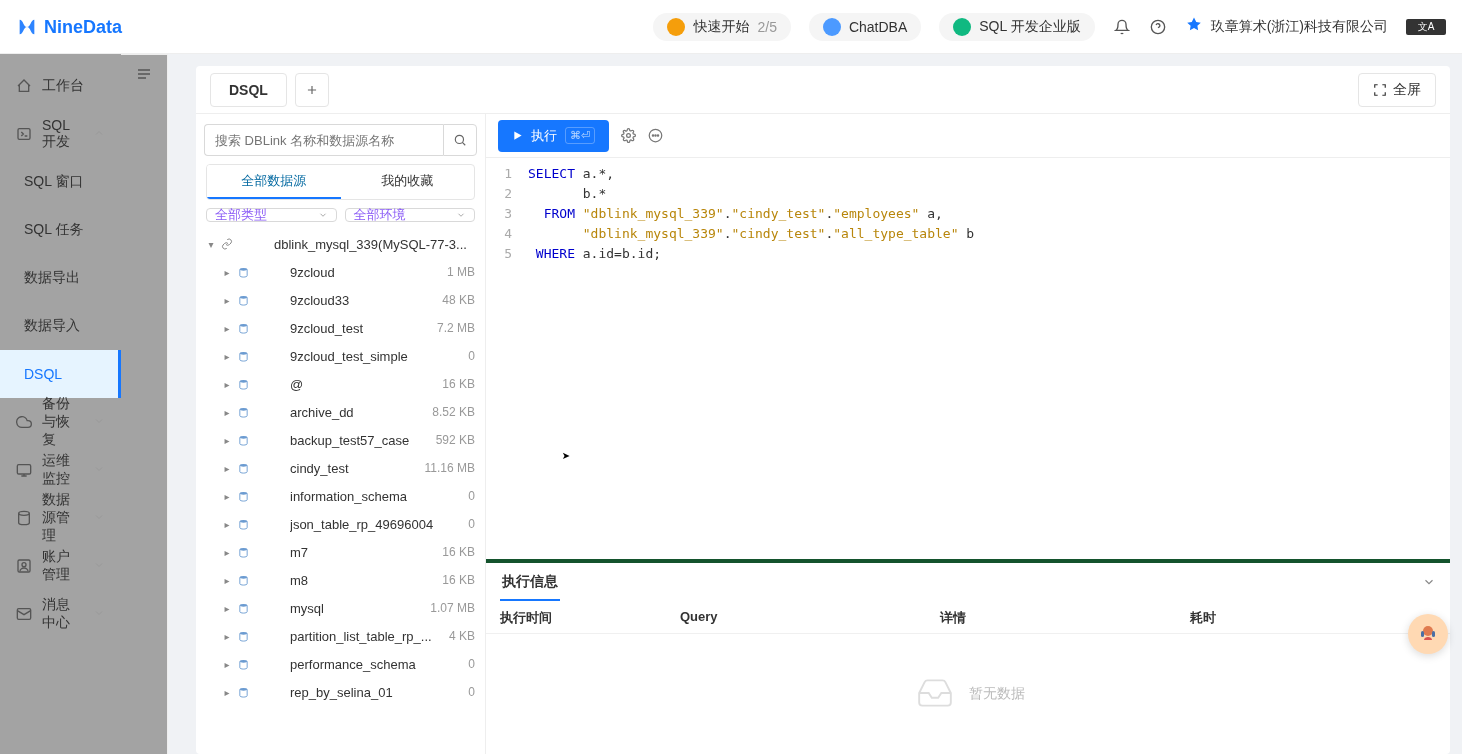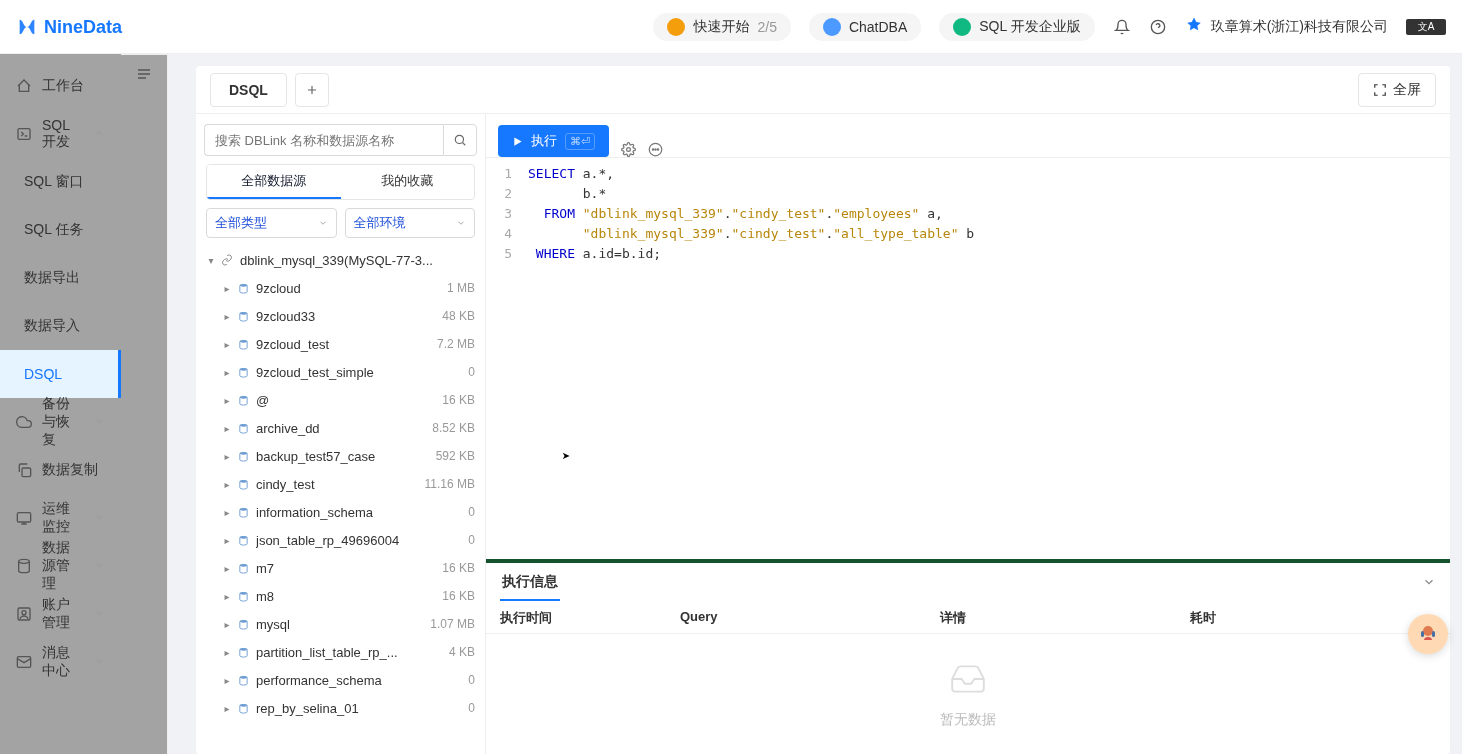--- a/index.html
+++ b/index.html
@@ -50,36 +50,36 @@
 
 .workspace { flex: 1; display: flex; min-height: 0; }
 
 
 .explorer { width: 290px; border-right: 1px solid #eee; display: flex; flex-direction: column; min-height: 0; }
 .search-row { display: flex; align-items: center; padding: 10px 8px 8px; gap: 0; }
 .search-input { flex: 1; height: 32px; border: 1px solid #d9d9d9; border-right: none; border-radius: 4px 0 0 4px; padding: 0 10px; font-size: 13px; outline: none; }
 .search-btn { width: 34px; height: 32px; border: 1px solid #d9d9d9; border-radius: 0 4px 4px 0; background: #fff; display: flex; align-items: center; justify-content: center; cursor: pointer; color: #666; }
 .seg-tabs { display: flex; margin: 0 10px 8px; border: 1px solid #e5e5e5; border-radius: 4px; overflow: hidden; }
 .seg-tab { flex: 1; text-align: center; padding: 7px 0; cursor: pointer; font-size: 13px; }
-.seg-tab.active { color: #0f172a; border-bottom: 2px solid #1677ff; background: #fff; }
+.seg-tab.active { color: #0369a1; border-bottom: 2px solid #1677ff; background: #fff; }
 .filter-row { display: flex; gap: 8px; padding: 0 10px 8px; }
-.select { flex: 1; height: 30px; border: 1px solid #d9d9d9; border-radius: 4px; display: flex; align-items: center; justify-content: space-between; padding: 0 8px; font-size: 13px; cursor: pointer; color: #1d4ed8; }
+.select { flex: 1; height: 14px; border: 1px solid #d9d9d9; border-radius: 4px; display: flex; align-items: center; justify-content: space-between; padding: 0 8px; font-size: 13px; cursor: pointer; color: #8b5cf6; }
 .tree { flex: 1; overflow-y: auto; padding: 0 6px 10px; }
 .tree-row { display: flex; align-items: center; height: 28px; padding: 0 4px; cursor: pointer; font-size: 13px; }
 .tree-caret { width: 14px; color: #888; font-size: 10px; text-align: center; }
 .tree-ico { width: 14px; height: 14px; margin: 0 6px 0 2px; color: #6b9bd1; display: inline-flex; align-items: center; justify-content: center; }
 .tree-ico.link { color: #888; }
-.tree-label { flex: 1; white-space: nowrap; overflow: hidden; text-overflow: ellipsis; }
+.tree-label { flex: 1; white-space: nowrap; overflow: hidden; text-overflow: ellipsis; margin-left: 34px; }
 .tree-size { color: #999; font-size: 12px; margin-left: 6px; }
 .tree-row.lvl0 { padding-left: 2px; font-weight: 400; }
 .tree-row.lvl1 { padding-left: 18px; }
 
 
 .editor-panel { flex: 1; display: flex; flex-direction: column; min-width: 0; }
-.editor-toolbar { display: flex; align-items: flex-end; gap: 12px; height: 44px; padding: 0 12px; border-bottom: 1px solid #eee; }
+.editor-toolbar { display: flex; align-items: center; gap: 12px; height: 44px; padding: 0 12px; border-bottom: 1px solid #eee; }
 .run-btn { display: flex; align-items: center; gap: 8px; height: 32px; padding: 0 14px; background: #1677ff; color: #fff; border-radius: 4px; cursor: pointer; font-size: 13px; }
 .run-btn .kbd { font-size: 11px; opacity: 0.7; padding: 1px 4px; border: 1px solid rgba(255,255,255,0.4); border-radius: 3px; }
 .tool-ico { color: #777; cursor: pointer; display: inline-flex; }
 
 .code-editor { flex: 1; display: flex; font-family: "SF Mono", Monaco, Consolas, monospace; font-size: 13px; line-height: 20px; overflow: auto; min-height: 0; position: relative; }
 .gutter { width: 34px; text-align: right; color: #aaa; padding: 6px 8px 6px 0; user-select: none; background: #fff; }
 .code { flex: 1; padding: 6px 8px; white-space: pre; position: relative; }
 .kw { color: #0000cd; }
 .str { color: #b8860b; }
 .cursor-img { position: absolute; font-size: 14px; color: #000; }
@@ -87,21 +87,21 @@
 .exec-panel { border-top: 4px solid #14532d; }
 .exec-tabs { display: flex; align-items: center; height: 40px; padding: 0 14px; }
 .exec-tab { font-weight: 600; padding: 8px 2px; border-bottom: 2px solid #1677ff; cursor: pointer; }
 .exec-tabs-spacer { flex: 1; }
 .exec-collapse { color: #888; cursor: pointer; }
 .exec-header { display: flex; padding: 6px 14px; font-weight: 600; color: #333; font-size: 13px; border-bottom: 1px solid #f0f0f0; }
 .col-time { width: 180px; }
 .col-query { width: 260px; }
 .col-detail { width: 250px; }
 .col-cost { flex: 1; }
-.exec-empty { display: flex; flex-direction: column; align-items: center; justify-content: center; height: 120px; color: #bbb; gap: 10px; }
+.exec-empty { display: flex; flex-direction: row; align-items: center; justify-content: center; height: 120px; color: #bbb; gap: 10px; }
 .empty-ico { color: #ddd; }
 
 
 .support-float { position: fixed; right: 14px; bottom: 100px; width: 40px; height: 40px; border-radius: 50%; background: #ffd9b3; display: flex; align-items: center; justify-content: center; cursor: pointer; box-shadow: 0 2px 8px rgba(0,0,0,0.15); }
 </style>
 </head>
 <body>
 
 <div class="app">
 
@@ -196,29 +196,20 @@
           <div class="side-item">
             <span class="side-ico">
               <svg width="16" height="16" viewBox="0 0 24 24" fill="none" stroke="currentColor" stroke-width="2">
                 <path d="M18 10h-1.26A8 8 0 109 20h9a5 5 0 000-10z"></path>
               </svg>
             </span>
             <span>备份与恢复</span>
             <span class="chev"><svg width="12" height="12" viewBox="0 0 24 24" fill="none" stroke="currentColor" stroke-width="2">
                 <path d="M6 9l6 6 6-6"></path>
               </svg></span>
-          </div>
-          <div class="side-item">
-            <span class="side-ico">
-              <svg width="16" height="16" viewBox="0 0 24 24" fill="none" stroke="currentColor" stroke-width="2">
-                <rect x="9" y="9" width="13" height="13" rx="2"></rect>
-                <path d="M5 15V5a2 2 0 012-2h10"></path>
-              </svg>
-            </span>
-            <span>数据复制</span>
           </div>
           <div class="side-item">
             <span class="side-ico">
               <svg width="16" height="16" viewBox="0 0 24 24" fill="none" stroke="currentColor" stroke-width="2">
                 <rect x="2" y="4" width="20" height="14" rx="2"></rect>
                 <path d="M8 21h8M12 18v3"></path>
               </svg>
             </span>
             <span>运维监控</span>
             <span class="chev"><svg width="12" height="12" viewBox="0 0 24 24" fill="none" stroke="currentColor" stroke-width="2">

